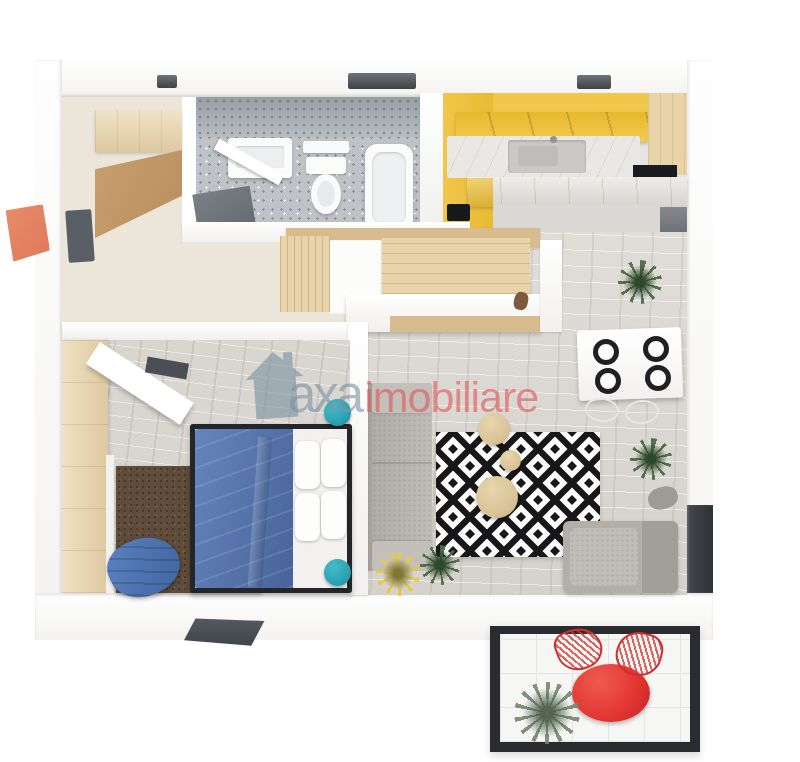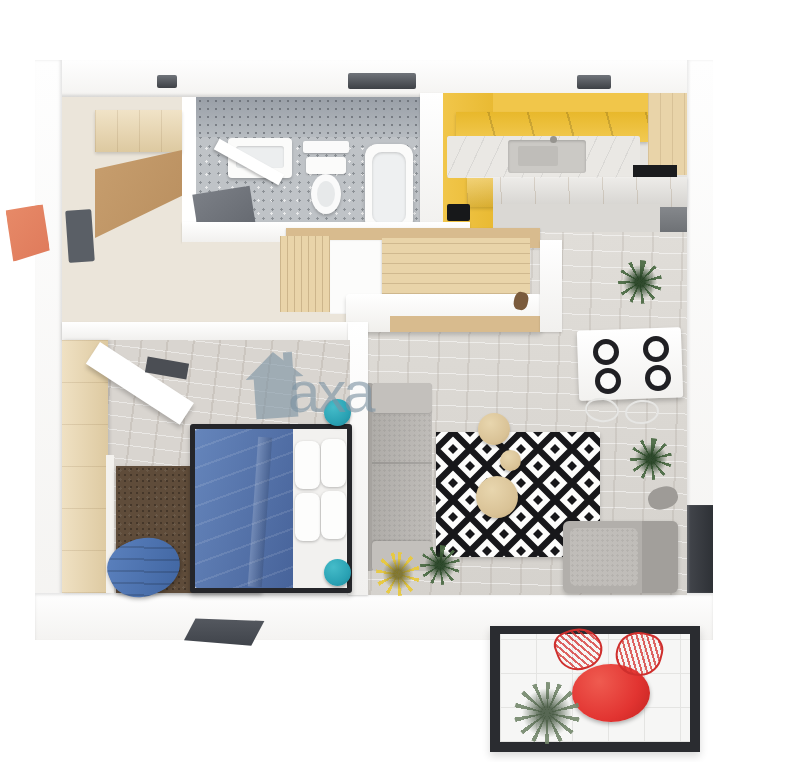--- a/index.html
+++ b/index.html
@@ -169,21 +169,21 @@
   .red-table{left:72px;top:30px;width:78px;height:58px;border-radius:50%;
     background:radial-gradient(circle at 35% 30%,#ef5b50,var(--balcony-red,#e23431) 60%,#c22220);box-shadow:0 2px 4px rgba(0,0,0,.3);}
   .red-chair{border:2px solid #cf2f2d;background-image:repeating-linear-gradient(60deg,rgba(213,49,47,.75) 0 2px,transparent 2px 5px);box-sizing:border-box;}
   .rc1{left:56px;top:-6px;width:46px;height:42px;border-radius:30% 55% 45% 50%;transform:rotate(-20deg);}
   .rc2{left:116px;top:-2px;width:46px;height:44px;border-radius:50% 35% 50% 45%;transform:rotate(14deg);}
   .pb{left:14px;top:48px;width:66px;height:62px;}
 
   
   .watermark{left:246px;top:344px;height:72px;display:flex;align-items:flex-end;z-index:60;pointer-events:none;}
   .wm-house{width:58px;height:78px;color:var(--wm-gray,#7d93a3);opacity:.62;margin-right:-16px;margin-bottom:-6px;transform:rotate(-4deg);}
-  .wm-axa{font-size:58px;line-height:.82;font-weight:400;letter-spacing:-3px;color:var(--wm-gray,#7d93a3);opacity:.62;}
+  .wm-axa{font-size:51px;line-height:.82;font-weight:400;letter-spacing:-3px;color:var(--wm-gray,#7d93a3);opacity:.62;}
   .wm-imo{font-size:43px;line-height:.86;font-weight:400;letter-spacing:-1px;color:var(--wm-red,#e05658);opacity:.60;margin-left:3px;}
 </style>
 </head>
 <body>
 
 <div class="stage">
 
   <div class="abs wall wall-top"></div>
   <div class="abs wall wall-left"></div>
   <div class="abs wall wall-right"></div>
@@ -318,15 +318,16 @@
   </div>
 
   <div class="abs watermark">
     <svg class="wm-house" viewBox="0 0 58 78">
       <g fill="currentColor">
         <path d="M29 8 58 34 50 34 50 74 8 74 8 34 0 34 Z"></path>
         <rect x="39" y="9" width="9" height="16"></rect>
       </g>
     </svg>
     <span class="wm-axa">axa</span>
+    <span class="wm-imo">imobiliare</span>
   </div>
 
 </div>
 
 </body></html>

